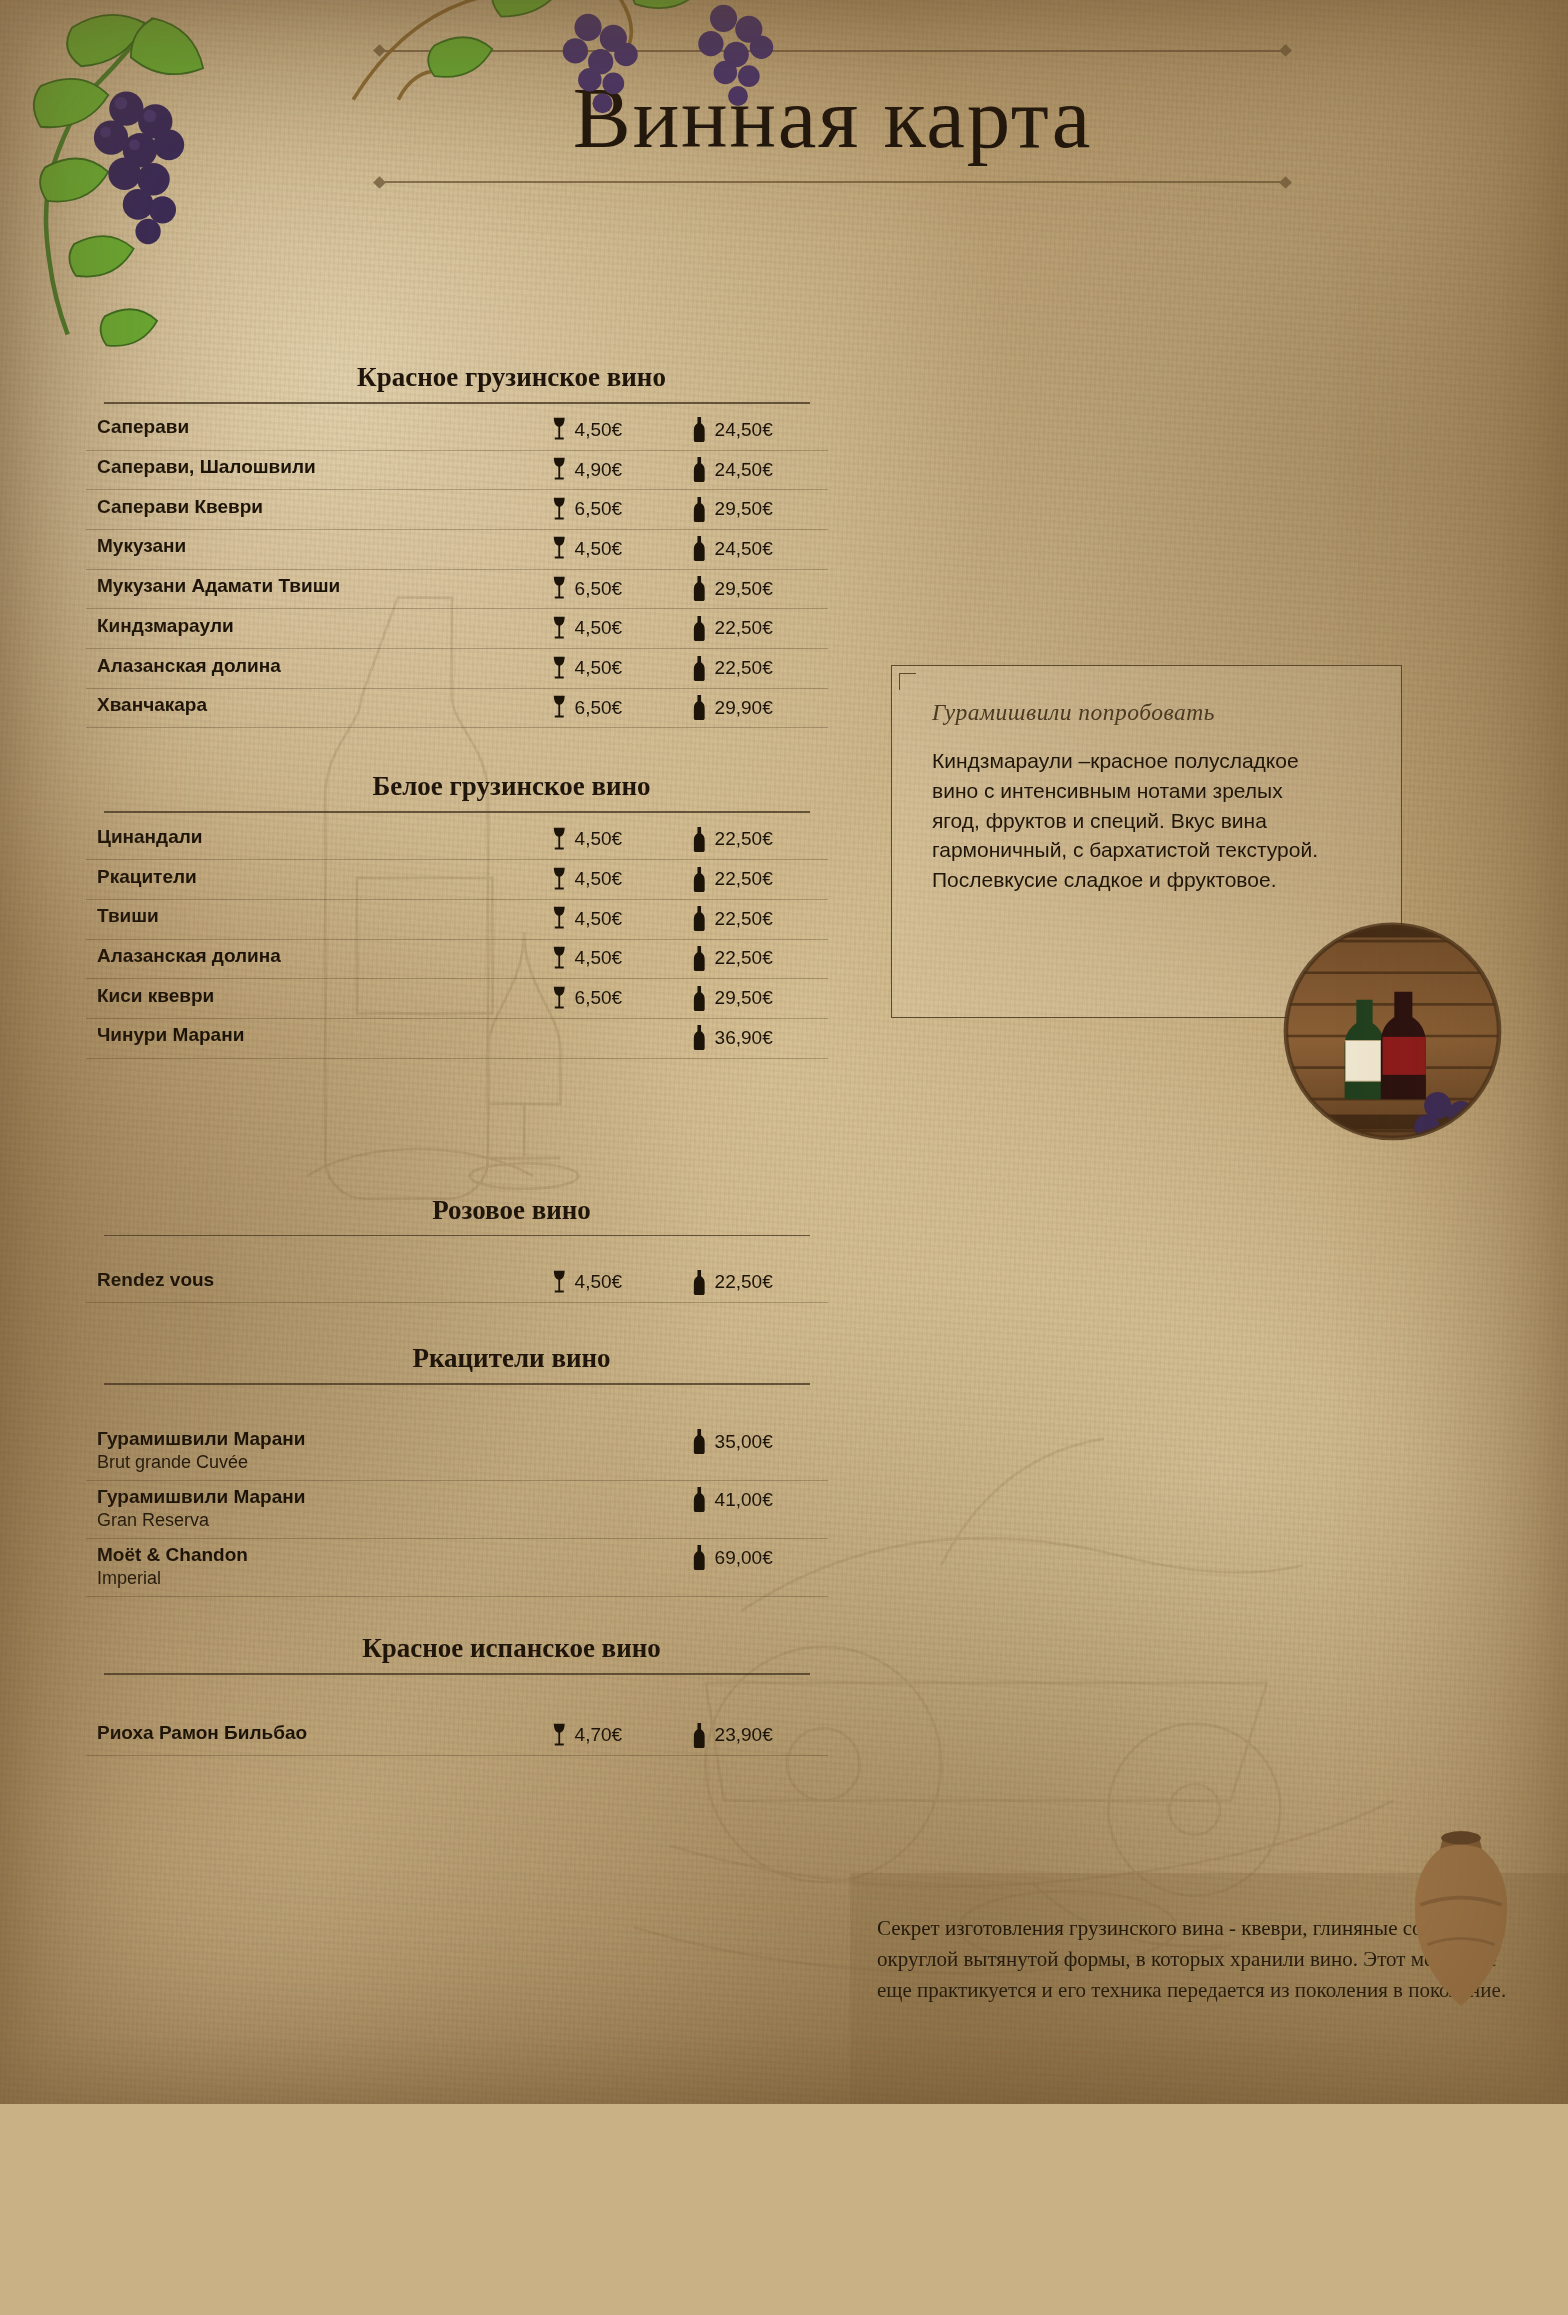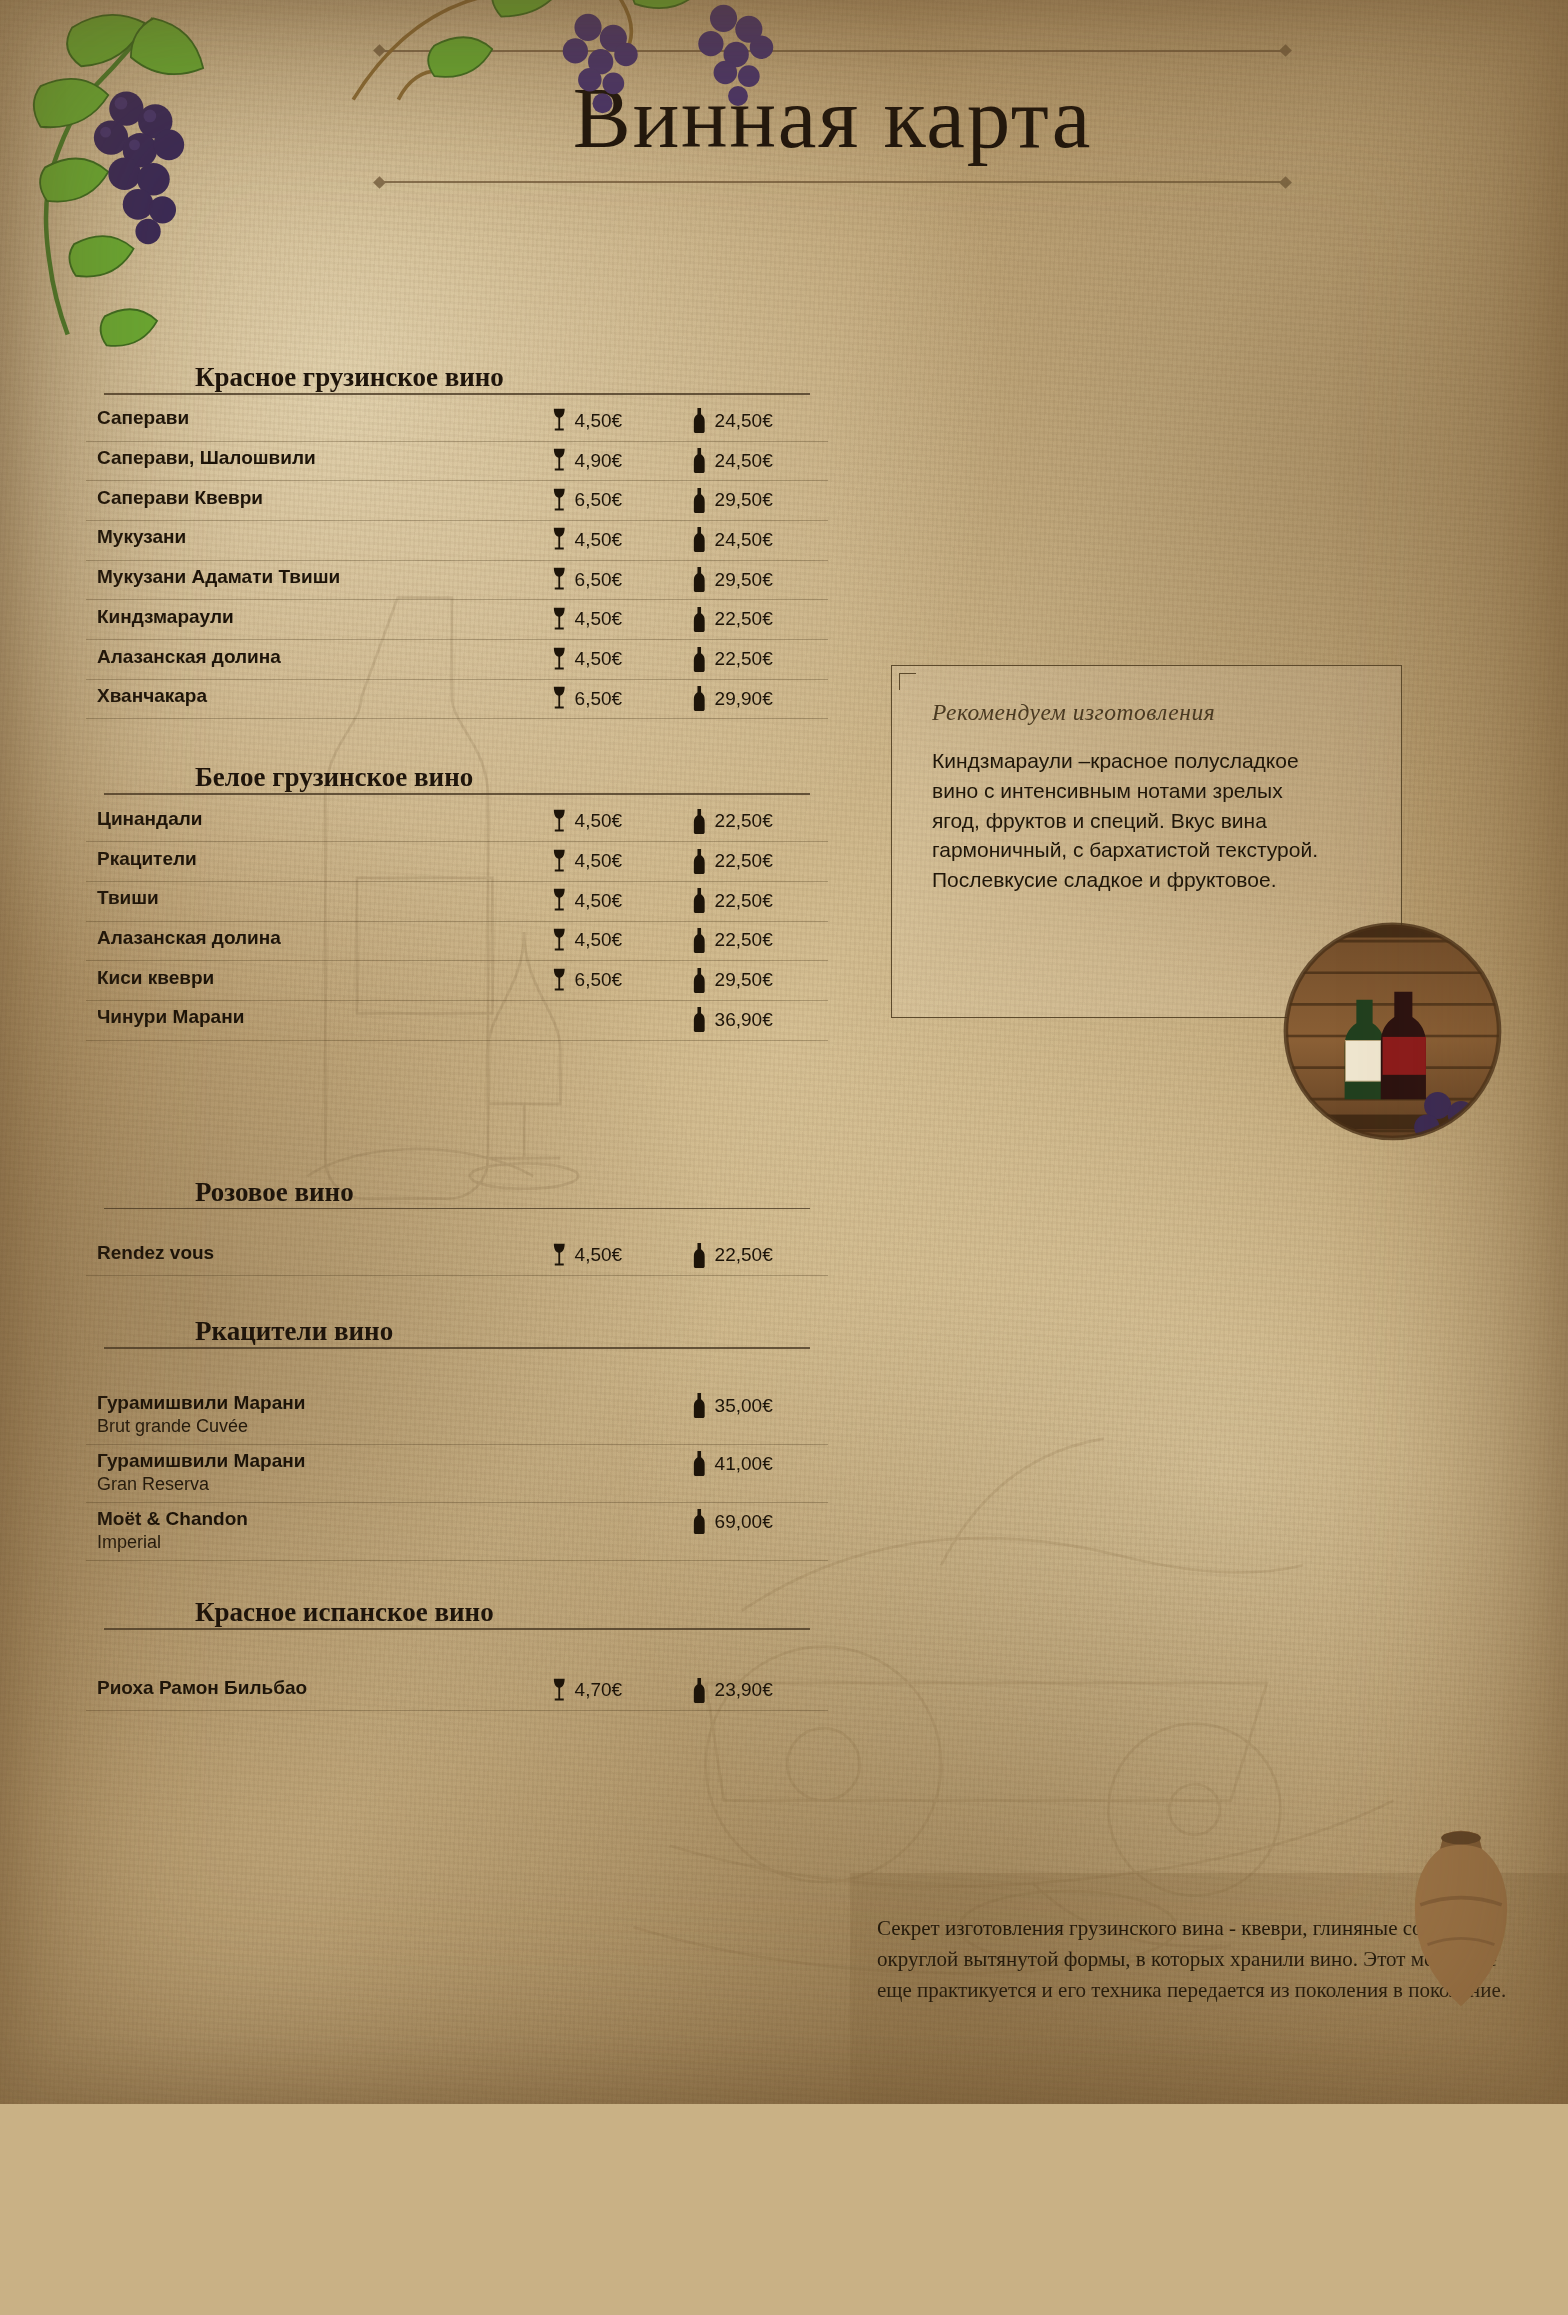--- a/index.html
+++ b/index.html
@@ -77,21 +77,22 @@
   .grapes-topleft { position: absolute; left: 18px; top: 0px; width: 289px; height: 398px; pointer-events:none;}
 
   
   .col-left { position: absolute; left: 86px; top: 362px; width: 742px; }
   .section { margin-bottom: 9px; }
   .section-title {
     font-family: "Liberation Serif", serif;
     font-size: 27px;
     font-weight: 700;
     color: #1f150b;
-    text-align: left;
+    text-align: center;
+    padding-bottom: 9px;
   }
   .section-title.pad-left { padding-left: 109px; }
   .divider {
     height: 1.8px;
     background: #4a3a24;
     opacity: .8;
     margin: 0 18px 7.2px 18px;
   }
   .items { margin-top: 5.4px; }
   .item {
@@ -574,21 +575,21 @@
           </div>
         </div>
       </div>
     </div>
 
   </div>
 
   <div class="reco">
     <div class="reco-frame"></div>
     <div class="reco-inner">
-      <div class="reco-title">Рекомендуем изготовления</div>
+      <div class="reco-title">Гурамишвили попробовать</div>
       <div class="reco-text">Киндзмараули –красное полусладкое вино с интенсивным нотами зрелых ягод, фруктов и специй. Вкус вина гармоничный, с бархатистой текстурой. Послевкусие сладкое и фруктовое.</div>
     </div>
   </div>
 
   <svg class="vine-deco" viewBox="0 0 520 300">
     <g fill="none" stroke="#8a6a33" stroke-width="4">
       <path d="M10 200 q80 -130 220 -120 q140 10 240 -10"></path>
       <path d="M60 200 q20 -40 60 -30"></path>
       <path d="M300 80 q30 40 10 70"></path>
     </g>

